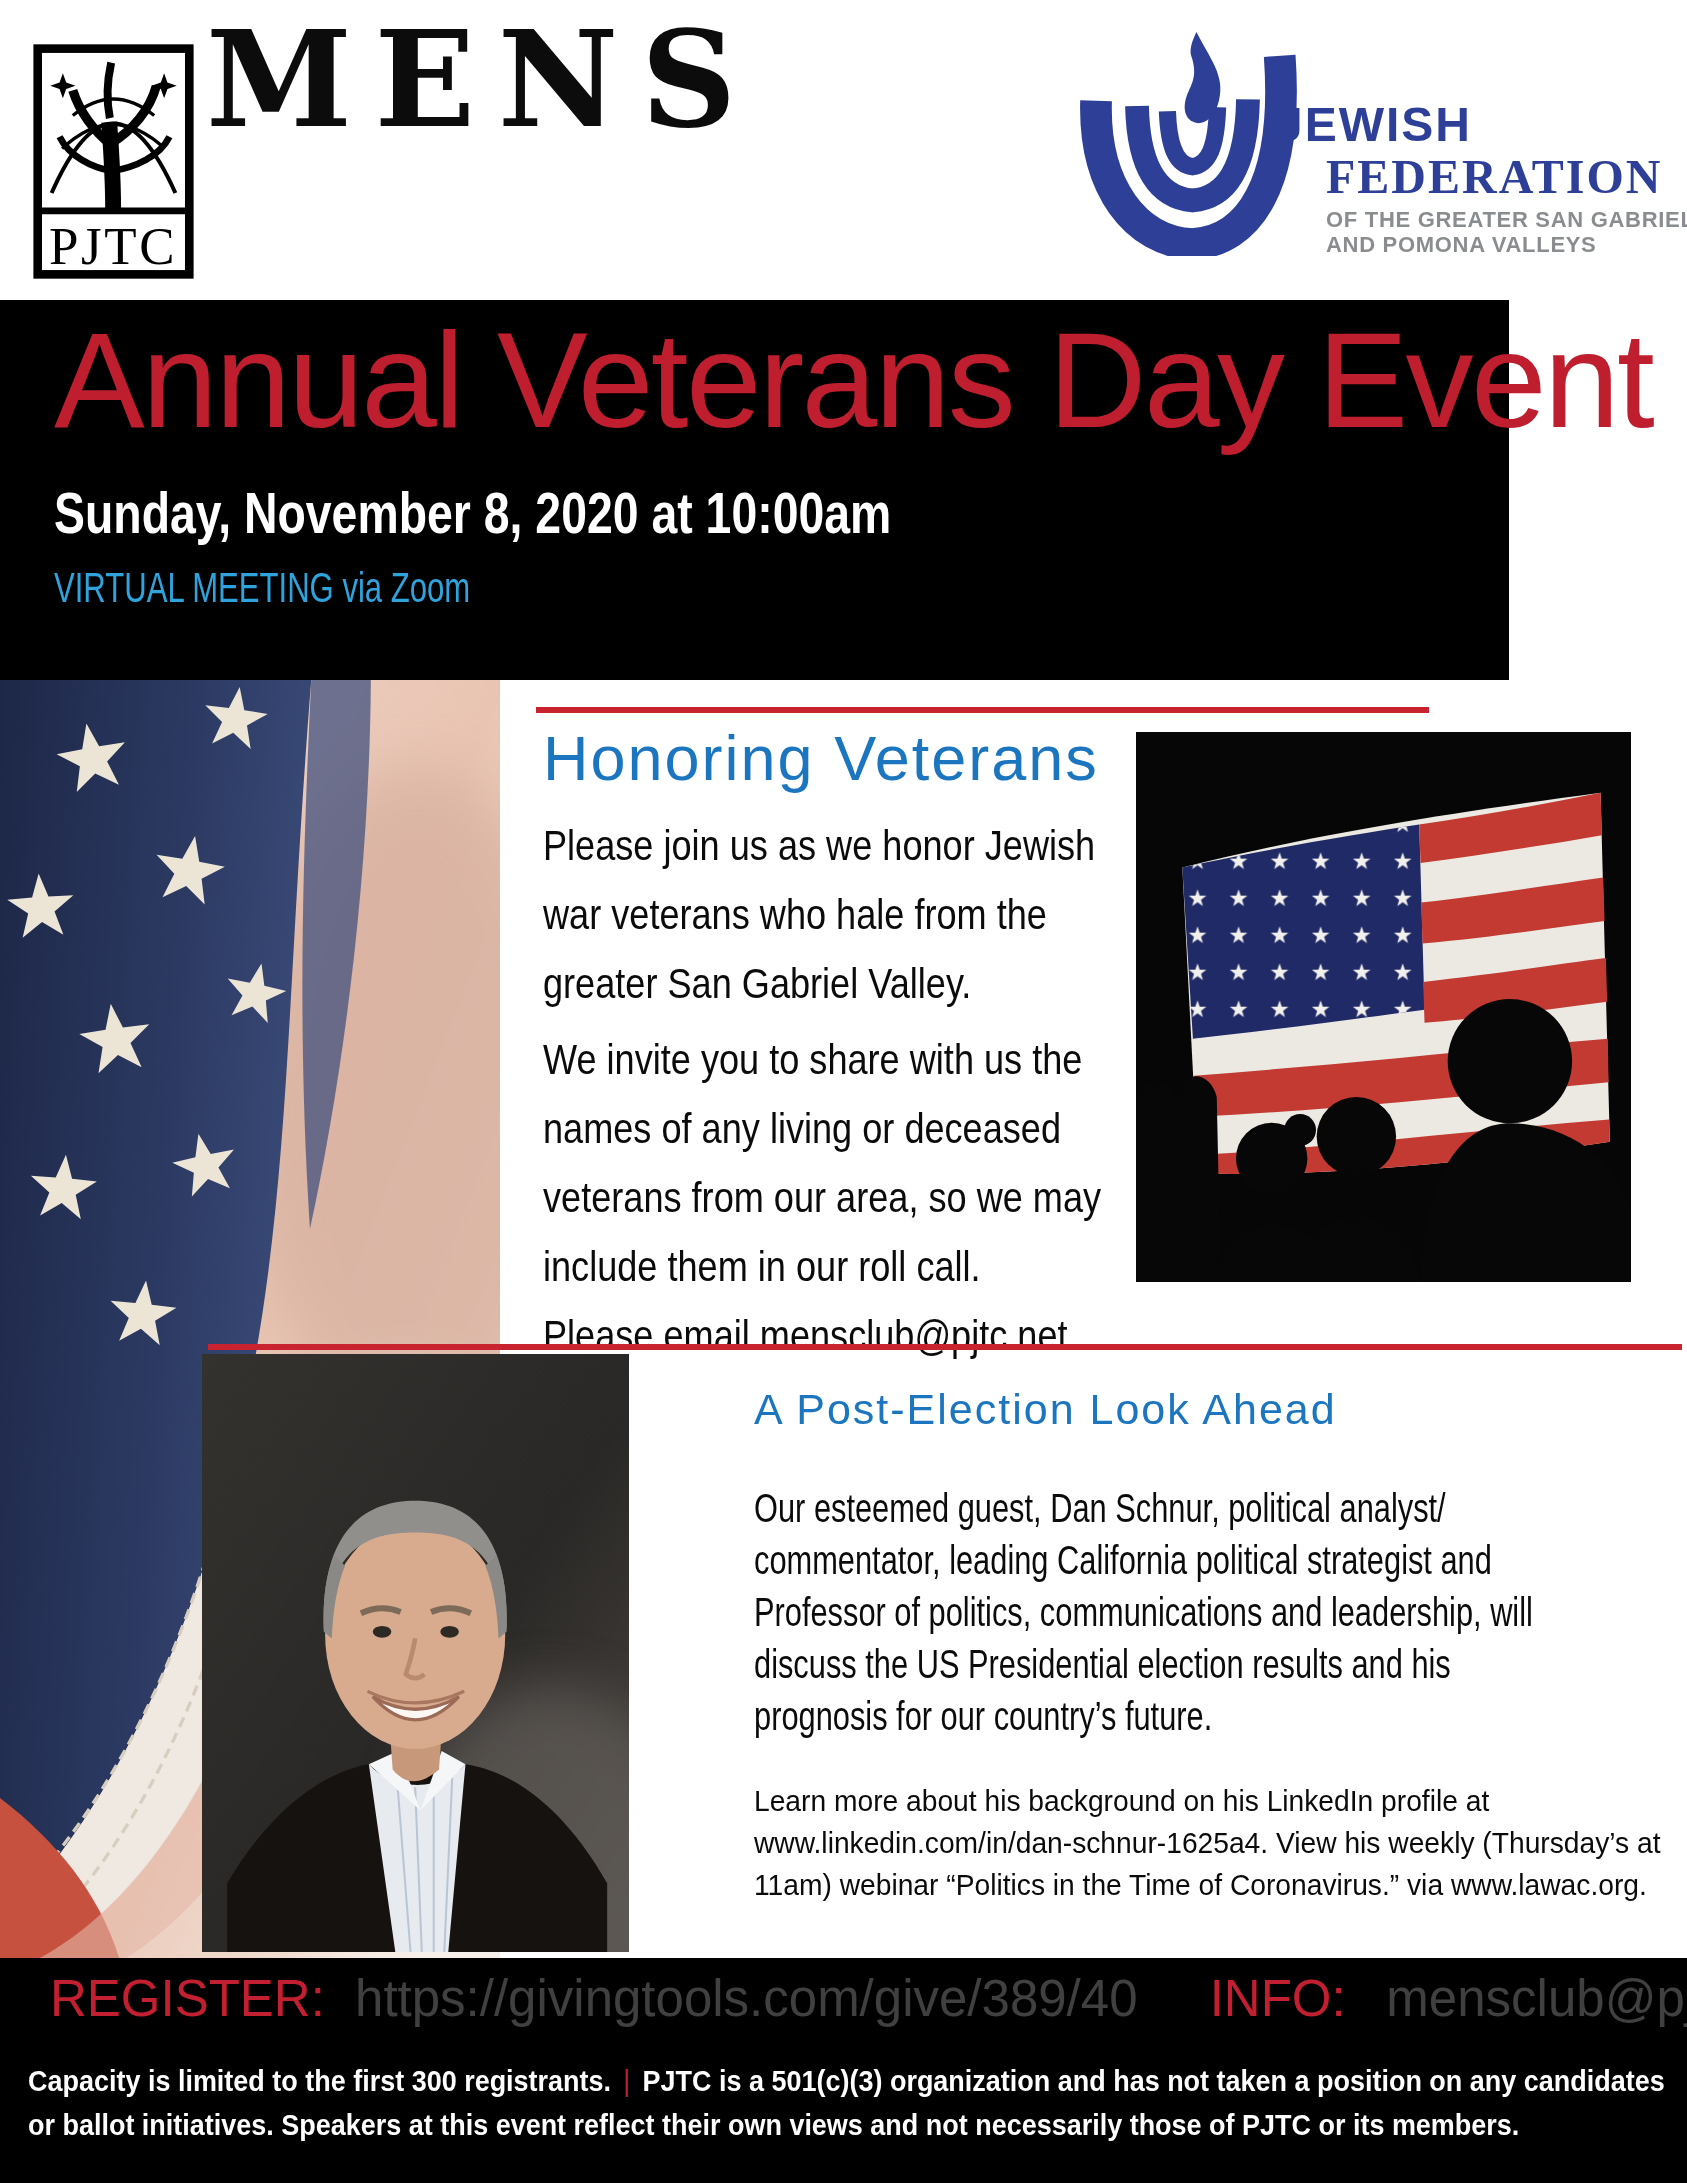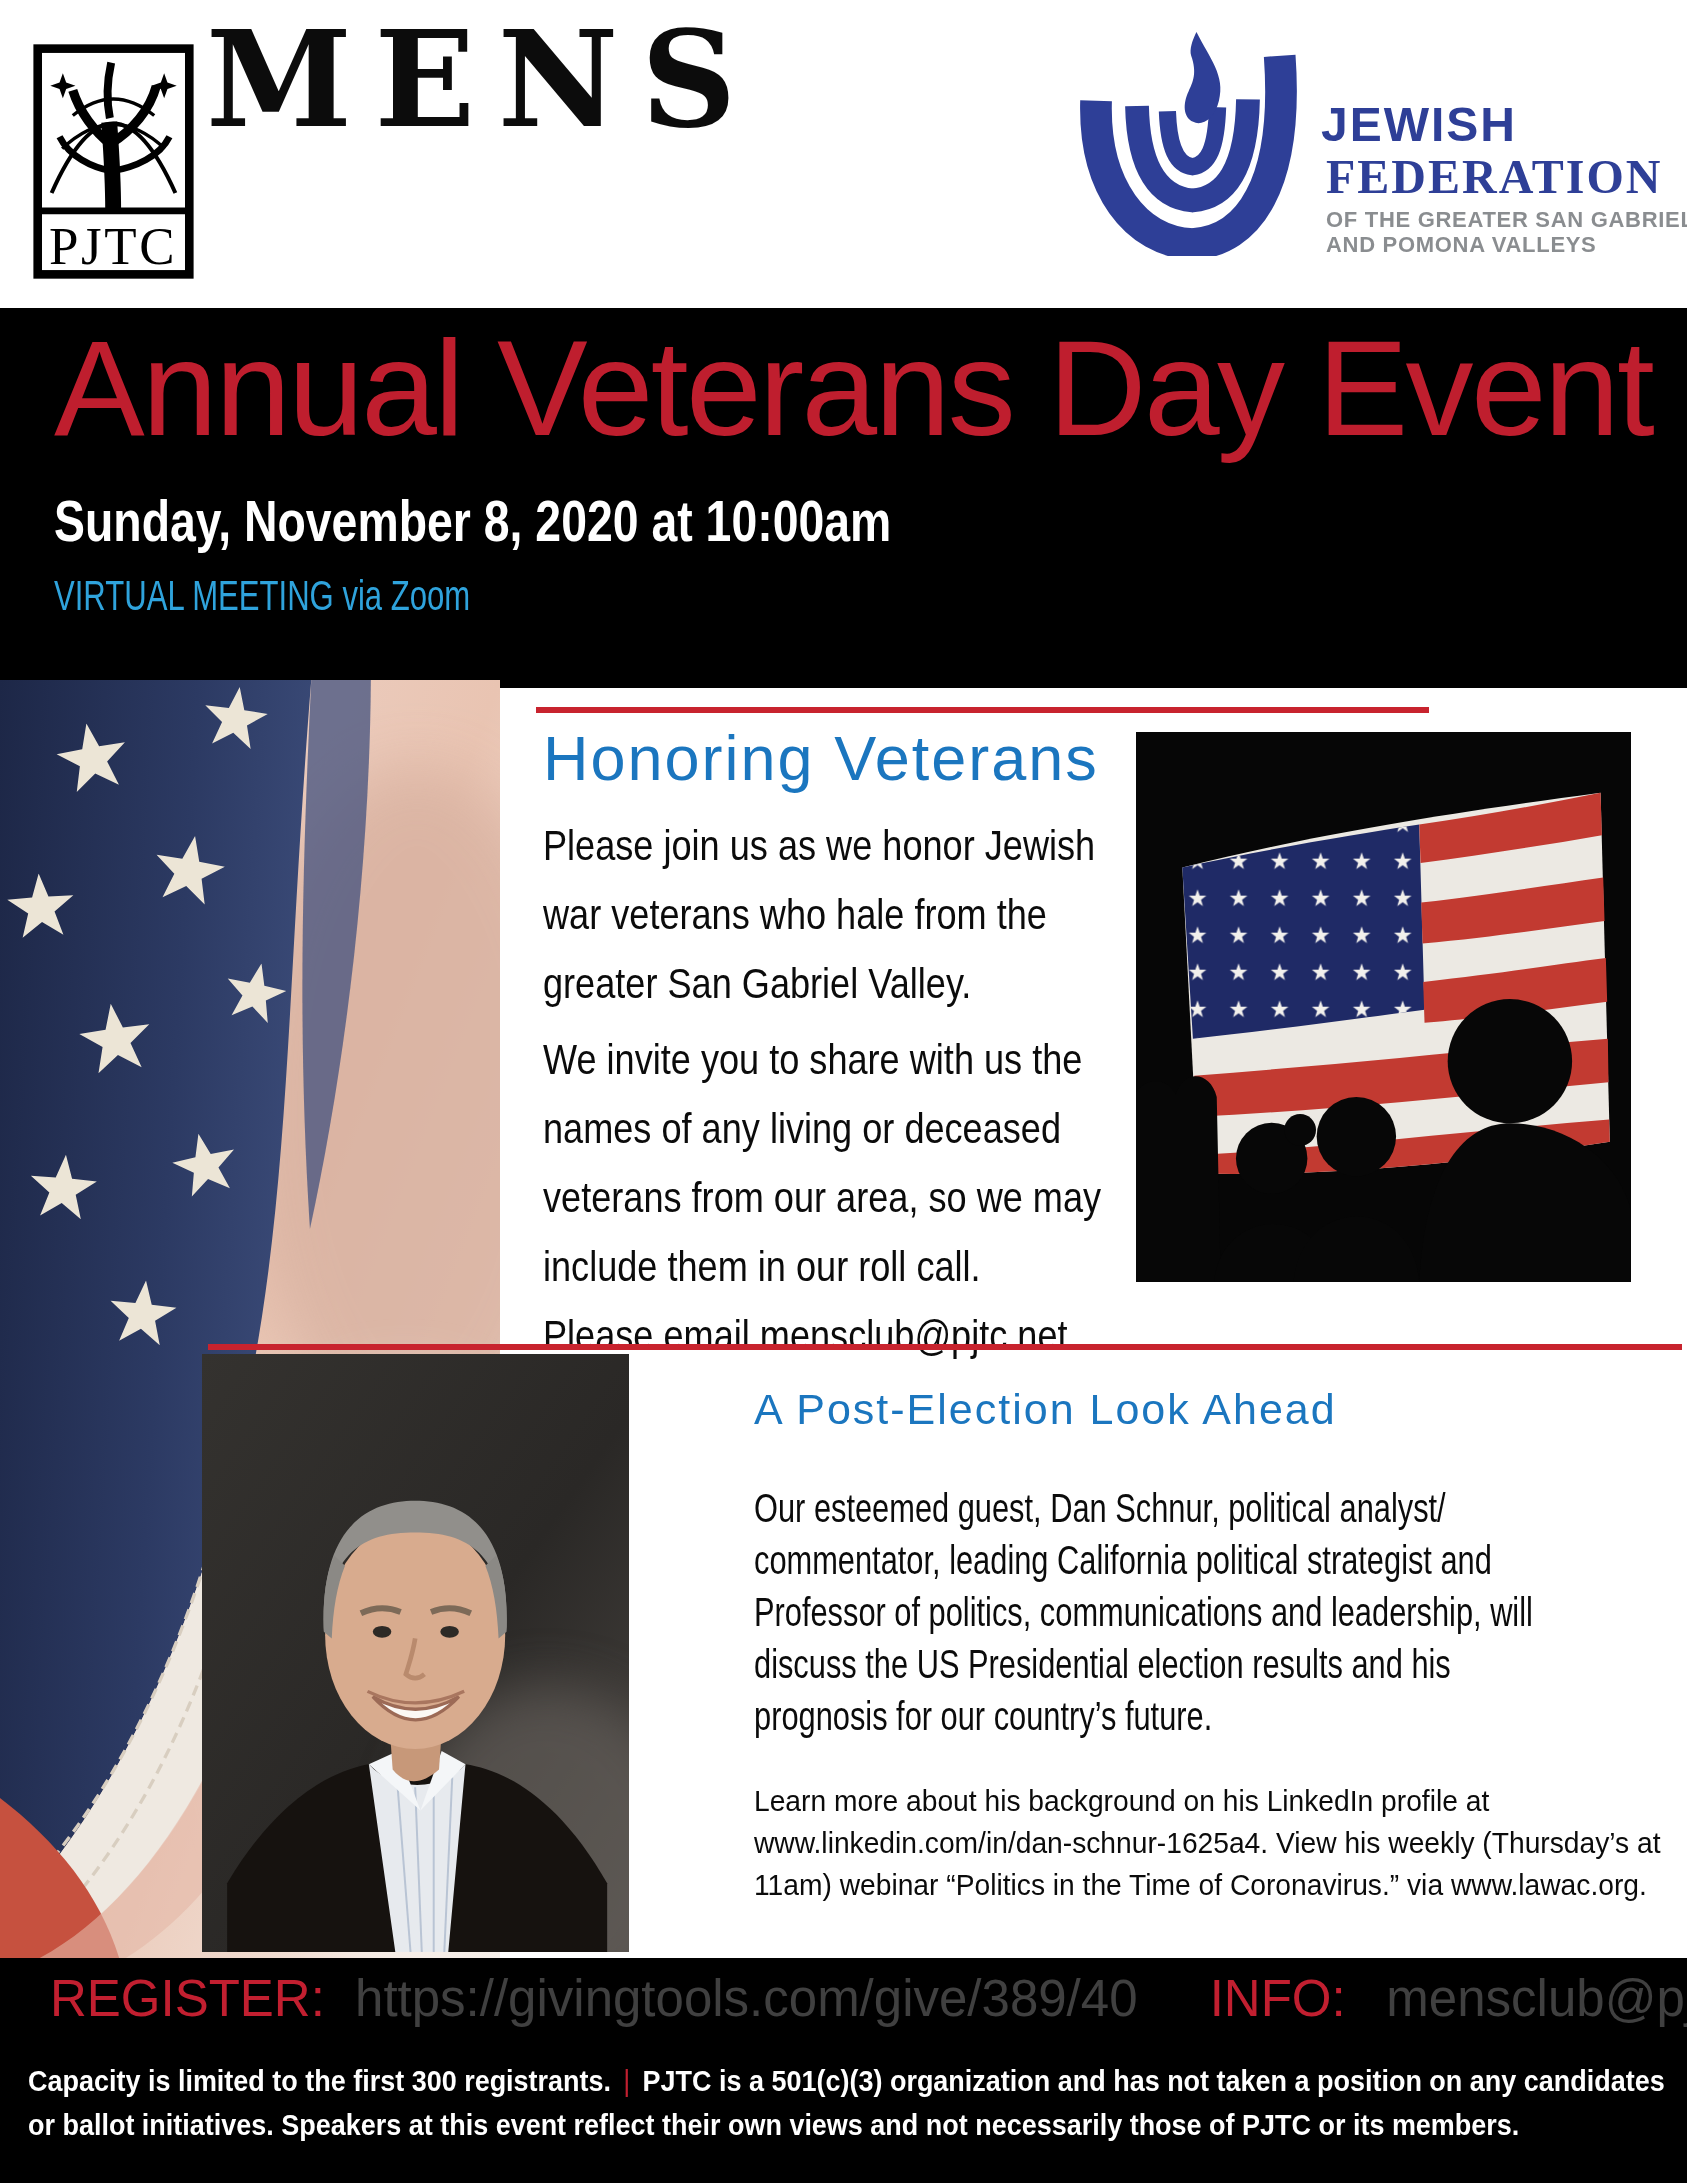--- a/index.html
+++ b/index.html
@@ -17,21 +17,21 @@
   .cx77{transform:scaleX(0.77);transform-origin:0 0;}
   .cx74{transform:scaleX(0.74);transform-origin:0 0;}
 
   
   .mens{font-family:"DejaVu Serif", serif;font-weight:bold;color:#0c0c0c;
         font-size:132px;line-height:132px;letter-spacing:22.5px;}
   .fed-name{color:#2e3f97;font-weight:bold;font-size:48px;line-height:48px;letter-spacing:2px;}
   .fed-sub{color:#8a8d90;font-weight:bold;font-size:22px;line-height:22px;letter-spacing:0.7px;}
 
   
-  .banner{left:0;top:308px;width:1687px;height:380px;background:#000000;}
+  .banner{left:0;top:300px;width:1509px;height:380px;background:#000000;}
   .title{left:54px;top:310px;font-size:136px;line-height:139px;letter-spacing:-2.6px;color:#bf1e2e;}
   .date{left:54px;top:481px;font-size:58px;line-height:64px;font-weight:bold;color:#ffffff;}
   .virtual{left:54px;top:564px;font-size:42px;line-height:46px;color:#2fa3dc;}
 
   
   .redline{background:#c8232e;height:6px;}
 
   
   .h-blue{color:#1b76bf;font-size:63px;line-height:66px;letter-spacing:2px;}
   .body-txt{color:#0b0b0b;font-size:43px;line-height:69px;}
@@ -78,21 +78,21 @@
 
   <svg class="abs" style="left:1067px;top:28.4px;" width="251" height="228" viewBox="0 0 380 345">
     <g fill="none" stroke="#2e3f97">
       <path d="M44,110 C40,242 105,323 190,327 C274,323 336,238 322,42" stroke-width="48"></path>
       <path d="M106,118 C108,214 140,257 190,261 C240,257 272,214 274,108" stroke-width="36"></path>
       <path d="M152,126 C154,182 166,207 190,210 C214,207 226,182 228,120" stroke-width="26"></path>
     </g>
     <path d="M196,6 C216,46 240,72 230,110 C224,137 204,149 191,142 C176,135 175,115 184,96 C191,81 197,68 188,42 C185,32 190,18 196,6 Z" fill="#2e3f97"></path>
   </svg>
 
-  <div class="abs fed-name nowrap" style="left:1321px;top:101px;">JEWISH</div>
+  <div class="abs fed-name nowrap" style="left:1276px;top:101px;">JEWISH</div>
   <div class="abs fed-name nowrap" style="left:1326px;top:153px;font-family:Liberation Serif, serif;">FEDERATION</div>
   <div class="abs fed-sub nowrap" style="left:1326px;top:209px;">OF THE GREATER SAN GABRIEL</div>
   <div class="abs fed-sub nowrap" style="left:1326px;top:234px;">AND POMONA VALLEYS</div>
 </div>
 
 <div class="abs banner">
   <div class="abs title nowrap" style="left:54px;top:10.6px;">Annual Veterans Day Event</div>
   <div class="abs nowrap cx80 date" style="left:54px;top:181px;">Sunday, November 8, 2020 at 10:00am</div>
   <div class="abs nowrap cx74 virtual" style="left:54px;top:265px;">VIRTUAL MEETING via Zoom</div>
 </div>

